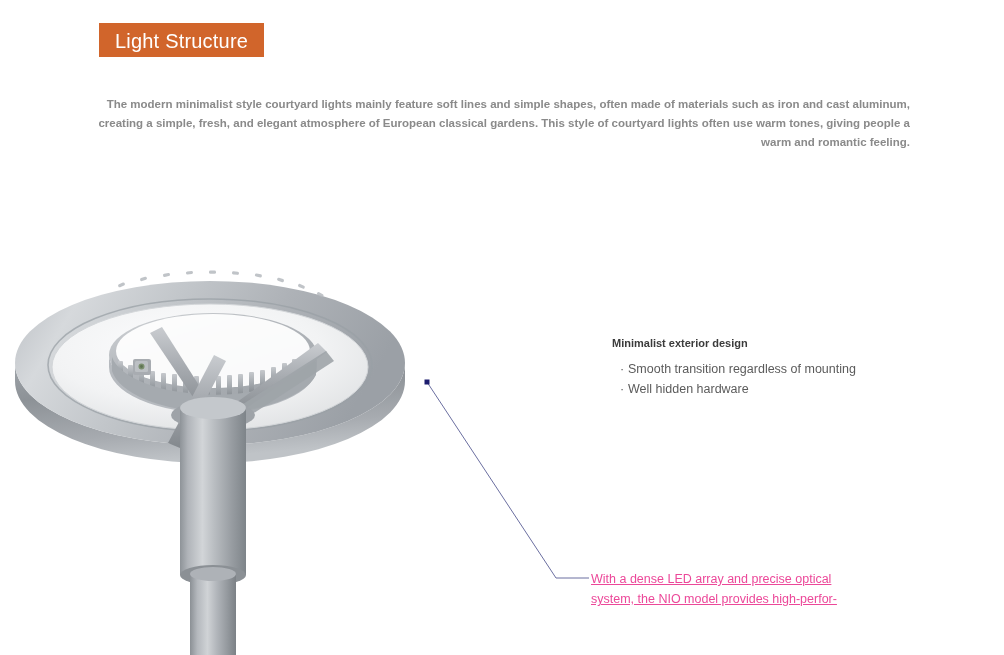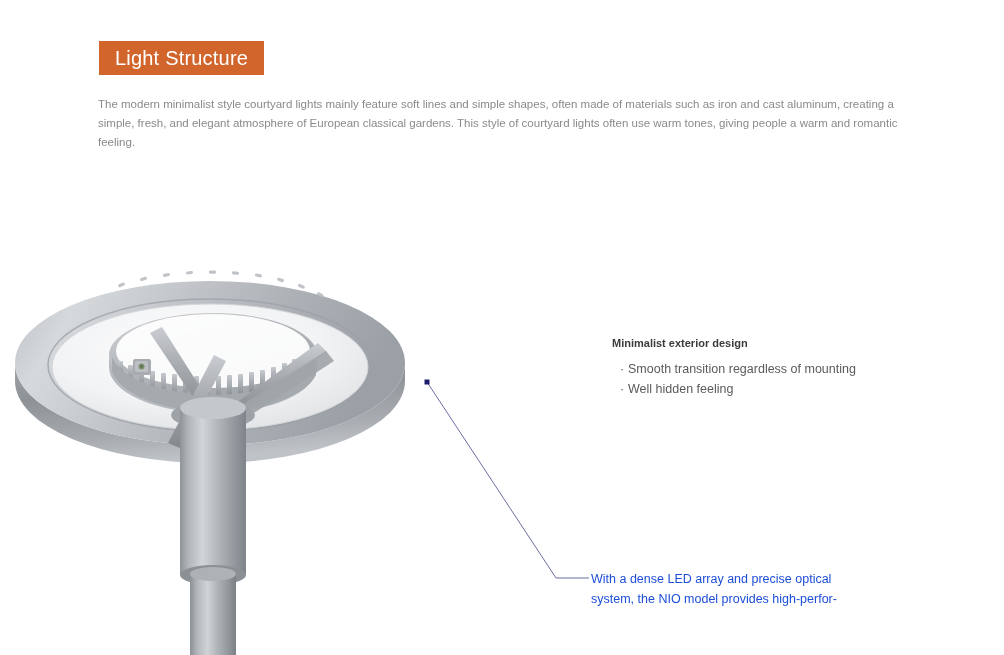--- a/index.html
+++ b/index.html
@@ -15,46 +15,46 @@
     font-family: "Liberation Sans", sans-serif;
     -webkit-font-smoothing: antialiased;
   }
 
   
   #title-banner {
     position: absolute;
     left: 99px;
     top: 23px;
     height: 34px;
-    padding: 0 16px 0 16px;
+    padding: 8px 16px 0 16px;
     background: #d1652b;
     display: flex;
-    align-items: center;
+    align-items: flex-start;
     box-sizing: border-box;
-    margin-top: 18px;
   }
   #title-banner .title-text {
     color: #ffffff;
     font-size: 20px;
     font-weight: 400;
     letter-spacing: 0.2px;
     line-height: 1;
     white-space: nowrap;
   }
 
   
   #intro-paragraph {
     position: absolute;
     left: 98px;
     top: 95px;
     width: 812px;
     font-size: 11.5px;
     line-height: 19px;
     color: #8a8a8a;
-    font-weight: 400;
+    font-weight: 700;
+    text-align: right;
   }
 
   
   #illustration {
     position: absolute;
     left: 0;
     top: 215px;
     width: 620px;
     height: 440px;
   }
@@ -92,21 +92,22 @@
   }
 
   
   #led-caption {
     position: absolute;
     left: 591px;
     top: 569px;
     width: 320px;
     font-size: 12.5px;
     line-height: 20px;
-    color: #1d4ed8;
+    color: #ec4899;
+    text-decoration: underline;
   }
   #led-caption .cap-line { white-space: nowrap; display: block; }
 </style>
 </head>
 <body>
 
 <div id="title-banner">
   <span class="title-text">Light Structure</span>
 </div>
 
@@ -262,21 +263,21 @@
   </svg>
 </div>
 
 <div id="feature-callout">
   <div class="callout-heading">Minimalist exterior design</div>
   <ul>
     <li>
       <span class="bullet-glyph">·</span><span>Smooth transition regardless of mounting</span>
     </li>
     <li>
-      <span class="bullet-glyph">·</span><span>Well hidden feeling</span>
+      <span class="bullet-glyph">·</span><span>Well hidden hardware</span>
     </li>
   </ul>
 </div>
 
 <div id="led-caption">
   <span class="cap-line">With a dense LED array and precise optical</span>
   <span class="cap-line">system, the NIO model provides high-perfor-</span>
 </div>
 
 </body></html>

